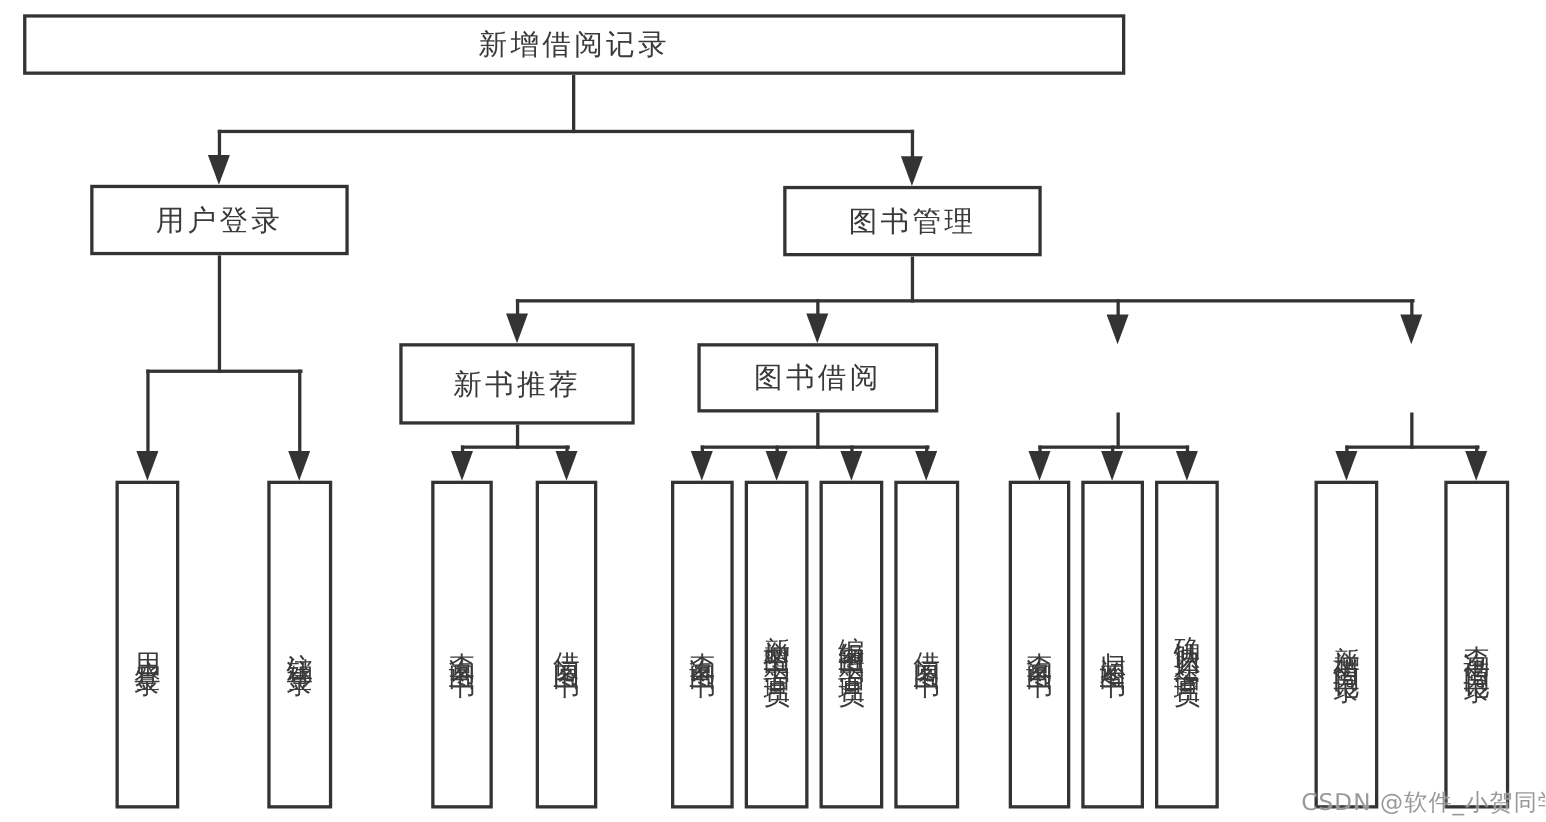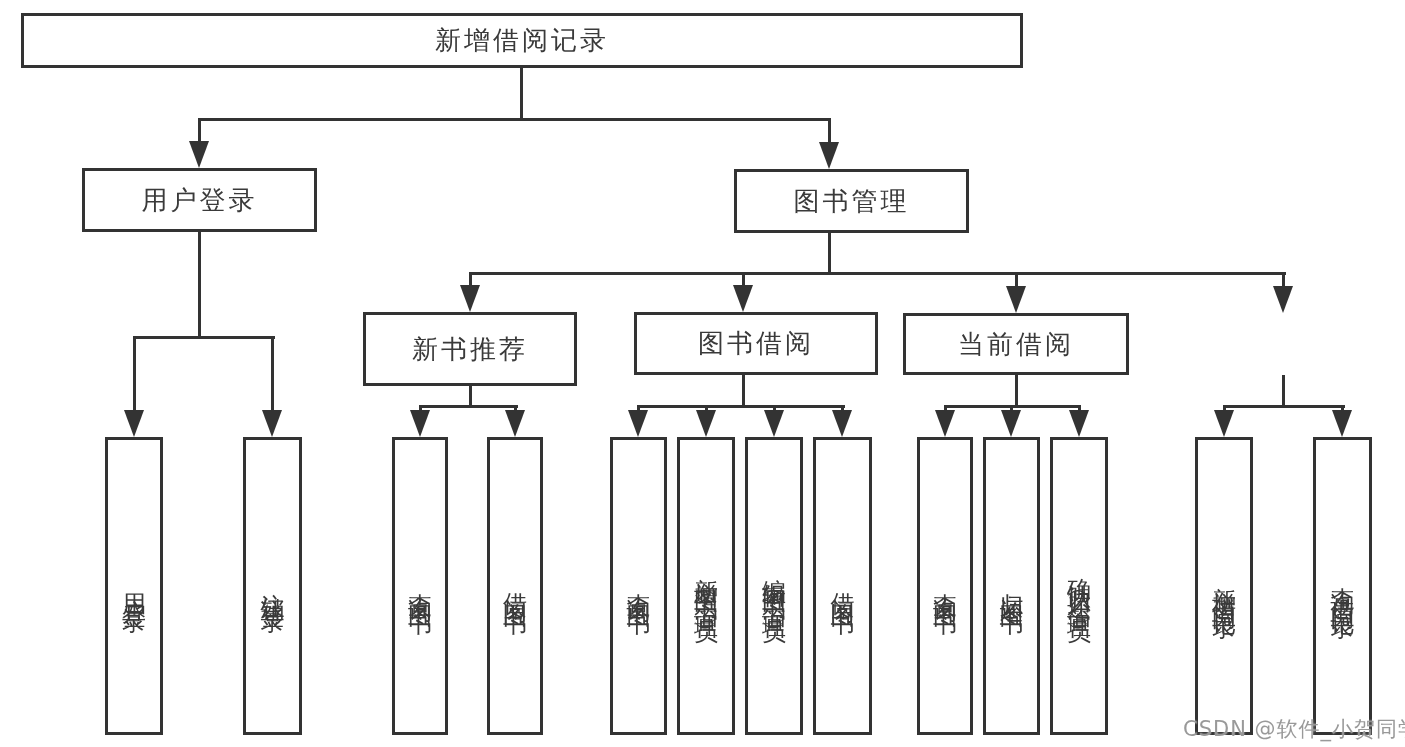--- a/index.html
+++ b/index.html
@@ -121,32 +121,29 @@
   <div class="vline" style="left:1341px;top:405px;height:10px;"></div>
   <div class="arrow" style="left:1332px;top:410px;"></div>
 
   <div class="node" style="left:21px;top:13px;width:1002px;height:55px;">
     <span>新增借阅记录</span>
   </div>
 
   <div class="node" style="left:82px;top:168px;width:235px;height:64px;">
     <span>用户登录</span>
   </div>
-  <div class="node" style="left:712px;top:169px;width:235px;height:64px;margin-left:22px;">
+  <div class="node" style="left:712px;top:169px;width:235px;height:64px;">
     <span>图书管理</span>
   </div>
 
   <div class="node" style="left:363px;top:312px;width:214px;height:74px;">
     <span>新书推荐</span>
   </div>
-  <div class="node" style="left:634px;top:312px;width:244px;height:63px;">
+  <div class="node" style="left:634px;top:312px;width:219px;height:63px;">
     <span>图书借阅</span>
-  </div>
-  <div class="node" style="left:903px;top:313px;width:226px;height:62px;">
-    <span>当前借阅</span>
   </div>
 
   <div class="vnode" style="left:105px;top:437px;width:58px;height:298px;">
     <span class="vtext">用户登录</span>
   </div>
   <div class="vnode" style="left:243px;top:437px;width:59px;height:298px;">
     <span class="vtext">注销登录</span>
   </div>
 
   <div class="vnode" style="left:392px;top:437px;width:56px;height:298px;">

